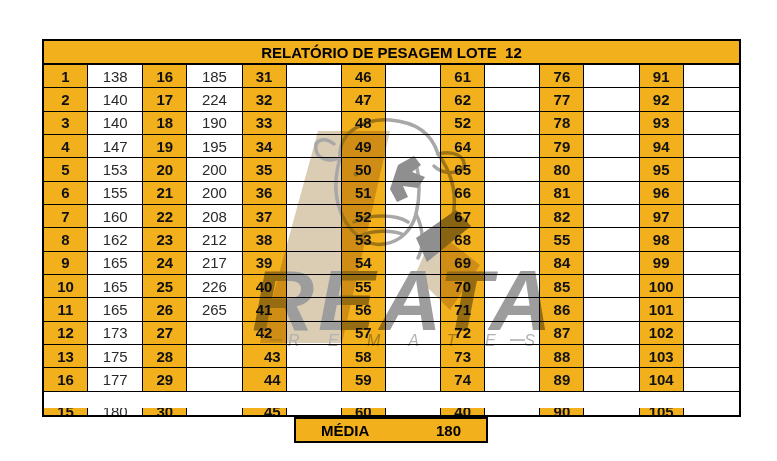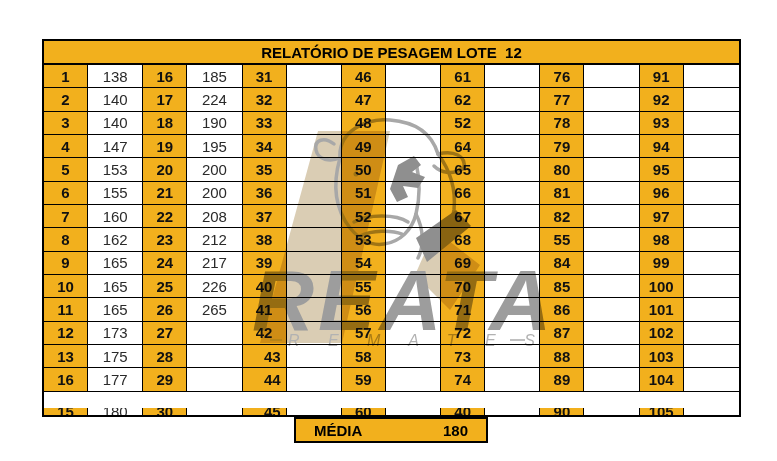--- a/index.html
+++ b/index.html
@@ -30,21 +30,21 @@
   }
   .cell:nth-child(14n){border-right:none;}
   .cell:nth-child(n+197){border-bottom:none;margin-top:16px;}
   .num{background:var(--gold,#F2B01D);font-weight:bold;color:#111;}
   .num.ra{justify-content:flex-end;padding-right:5px;}
   .val{background:#fff;color:#2a2a2a;}
   .media{
     position:absolute;left:294px;top:417px;width:194px;height:26px;
     border:2px solid #000;background:var(--gold,#F2B01D);
     display:flex;align-items:center;justify-content:space-between;
-    padding:0 18px;box-sizing:border-box;font-weight:bold;font-size:15px;color:#000;
+    padding:0 25px;box-sizing:border-box;font-weight:bold;font-size:15px;color:#000;
   }
   .watermark{
     position:absolute;left:180px;top:95px;width:500px;height:280px;
     mix-blend-mode:multiply;pointer-events:none;z-index:3;
   }
 </style>
 </head>
 <body>
 
 <div class="page">

